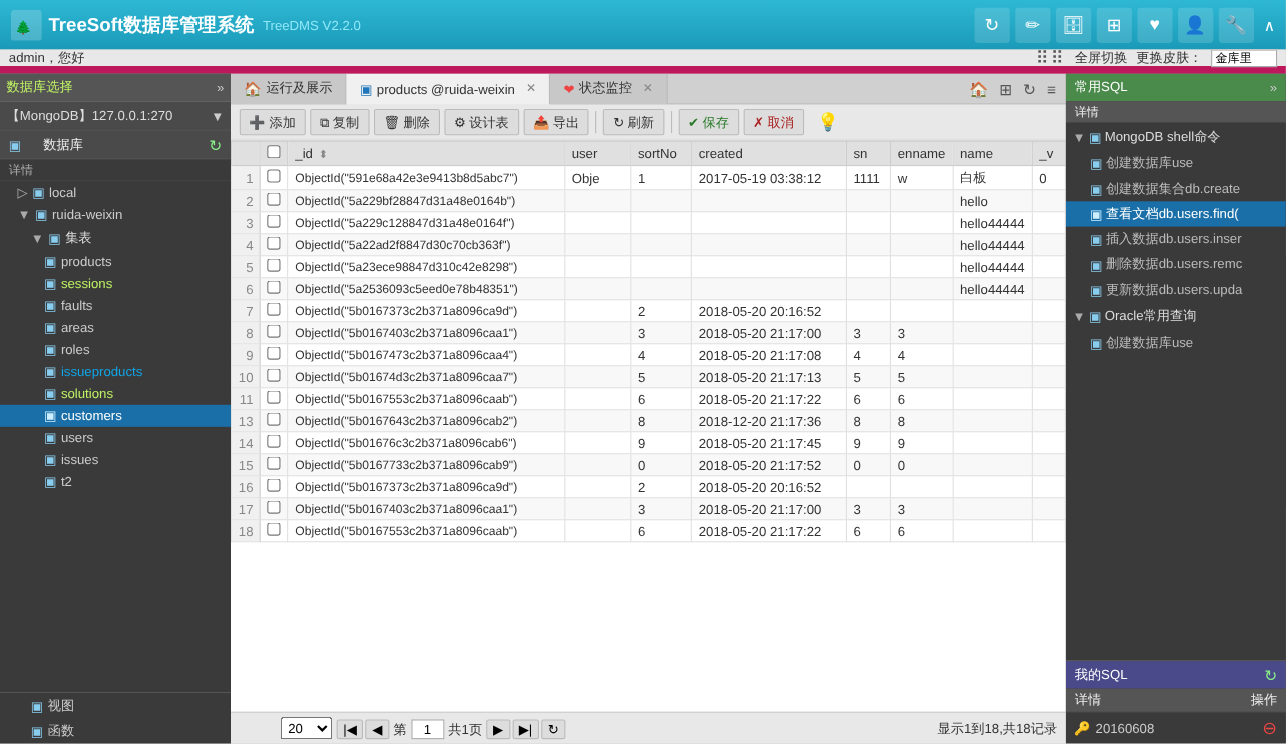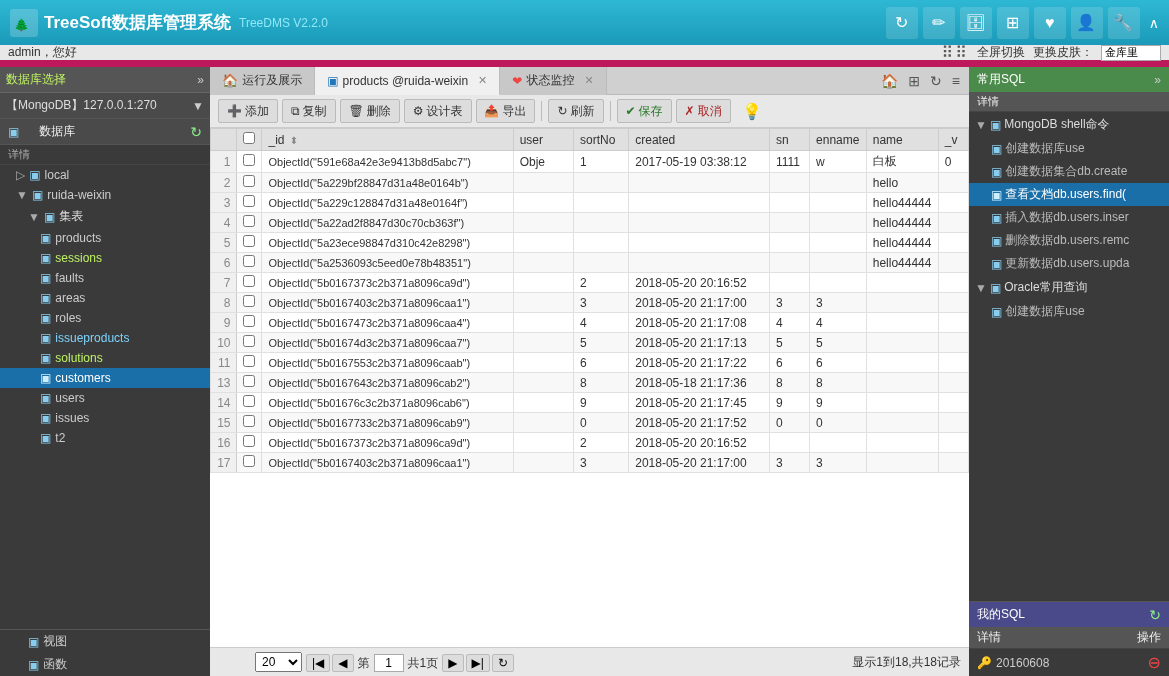--- a/index.html
+++ b/index.html
@@ -289,21 +289,21 @@
       <div class="tree-item indent3">
         <span style="color:#88ccee;">▣</span>
         <span style="color:#ccc;">areas</span>
       </div>
       <div class="tree-item indent3">
         <span style="color:#88ccee;">▣</span>
         <span style="color:#ccc;">roles</span>
       </div>
       <div class="tree-item indent3">
         <span style="color:#88ccee;">▣</span>
-        <span style="color:#7dd3fc;">issueproducts</span>
+        <span style="color:#0ea5e9;">issueproducts</span>
       </div>
       <div class="tree-item indent3">
         <span style="color:#88ccee;">▣</span>
         <span style="color:#bef264;">solutions</span>
       </div>
 
       <div class="tree-item indent3 selected">
         <span style="color:#cceeff;">▣</span>
         <span>customers</span>
       </div>
@@ -551,21 +551,21 @@
       <td>6</td>
       <td></td>
       <td></td>
     </tr>
               <tr>
       <td class="row-num">13</td>
       <td class="row-check"><input type="checkbox" style=""></td>
       <td style="font-size:11px;max-width:240px;overflow:hidden;text-overflow:ellipsis;">ObjectId("5b0167643c2b371a8096cab2")</td>
       <td></td>
       <td>8</td>
-      <td>2018-05-18 21:17:36</td>
+      <td>2018-12-20 21:17:36</td>
       <td>8</td>
       <td>8</td>
       <td></td>
       <td></td>
     </tr>
               <tr>
       <td class="row-num">14</td>
       <td class="row-check"><input type="checkbox" style=""></td>
       <td style="font-size:11px;max-width:240px;overflow:hidden;text-overflow:ellipsis;">ObjectId("5b01676c3c2b371a8096cab6")</td>
       <td></td>
@@ -602,20 +602,32 @@
     </tr>
               <tr>
       <td class="row-num">17</td>
       <td class="row-check"><input type="checkbox" style=""></td>
       <td style="font-size:11px;max-width:240px;overflow:hidden;text-overflow:ellipsis;">ObjectId("5b0167403c2b371a8096caa1")</td>
       <td></td>
       <td>3</td>
       <td>2018-05-20 21:17:00</td>
       <td>3</td>
       <td>3</td>
+      <td></td>
+      <td></td>
+    </tr>
+              <tr>
+      <td class="row-num">18</td>
+      <td class="row-check"><input type="checkbox" style=""></td>
+      <td style="font-size:11px;max-width:240px;overflow:hidden;text-overflow:ellipsis;">ObjectId("5b0167553c2b371a8096caab")</td>
+      <td></td>
+      <td>6</td>
+      <td>2018-05-20 21:17:22</td>
+      <td>6</td>
+      <td>6</td>
       <td></td>
       <td></td>
     </tr>
             </tbody>
         </table>
       </div>
 
       <div id="pagination">
         <div class="left">
           <select>

